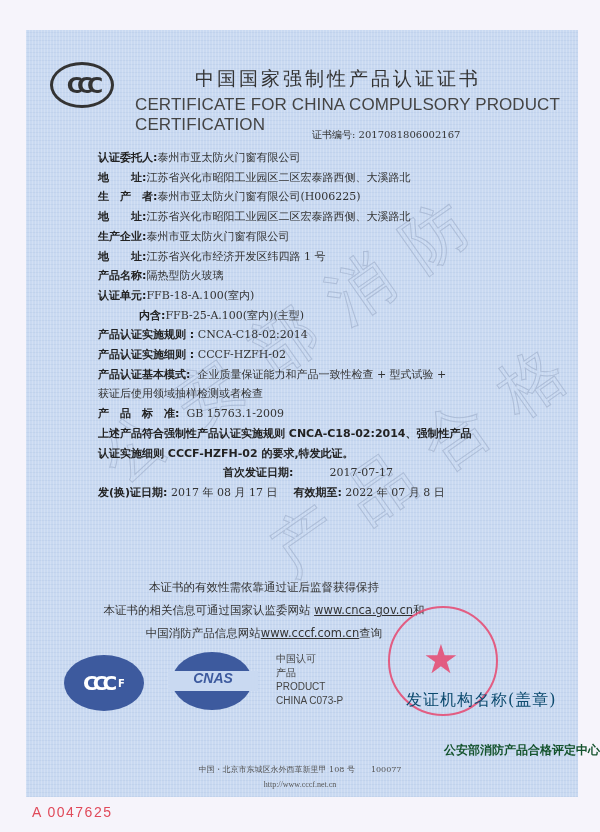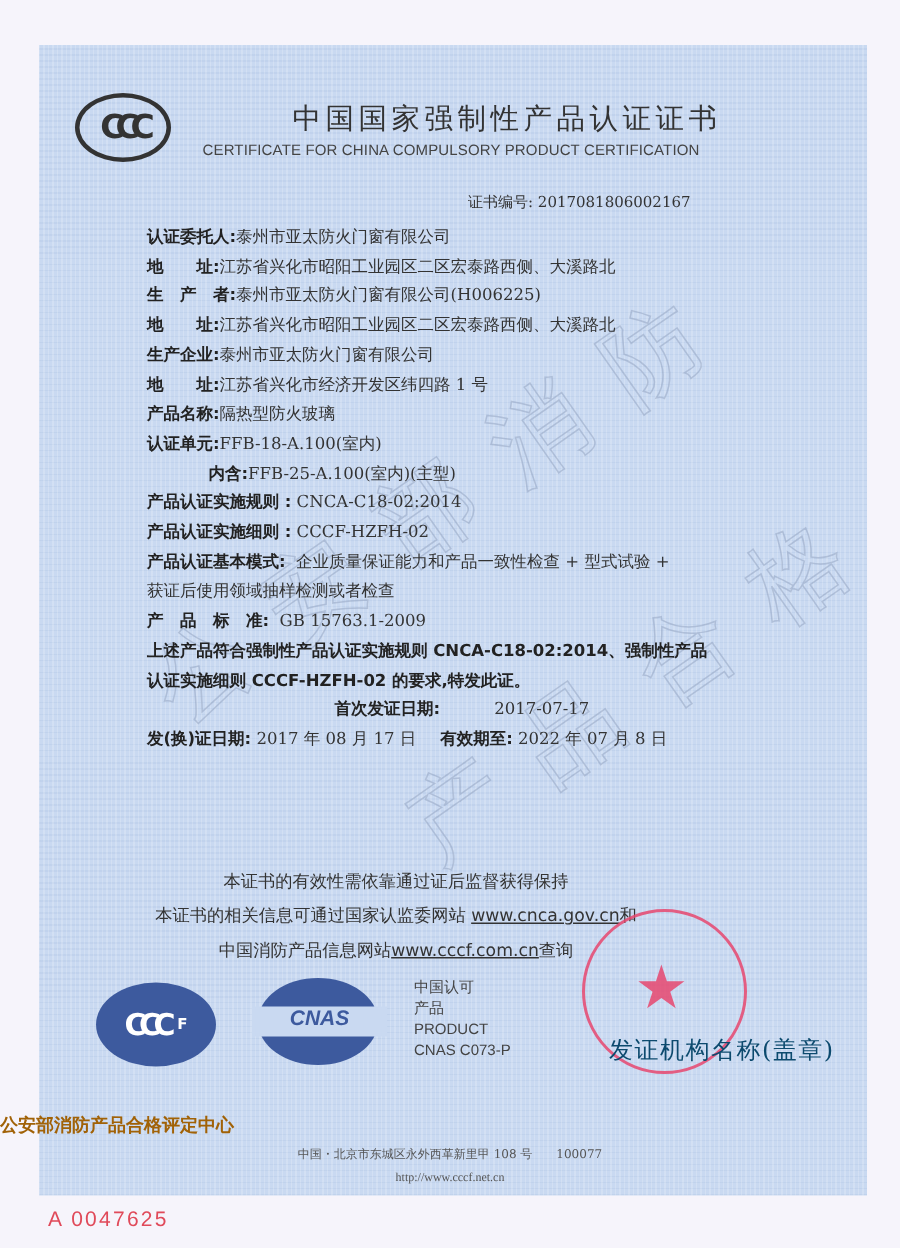--- a/index.html
+++ b/index.html
@@ -28,21 +28,21 @@
     display:flex; align-items:center; justify-content:center;
     font-family:"DejaVu Sans", sans-serif; font-weight:bold; font-size:22px;
     letter-spacing:-6px; color:#333;
   }
   .title-cn {
     position:absolute; left:195px; top:66px; font-family:"DejaVu Sans", sans-serif;
     font-size:19px; letter-spacing:3px; color:#333;
   }
   .title-en {
     position:absolute; left:135px; top:95px; font-family:"Liberation Sans", sans-serif;
-    font-size:10px; color:#444; letter-spacing:0.1px;text-align:right;
+    font-size:17px; color:#444; letter-spacing:0.1px;
   }
   .cert-no {
     position:absolute; left:312px; top:128px; font-size:10px; color:#333;
   }
   .fields { position:absolute; left:98px; top:148px; width:460px; font-size:11px; line-height:19.7px; }
   .row { display:flex; white-space:nowrap; }
   .lbl { font-weight:bold; color:#222; font-family:"DejaVu Sans", sans-serif; }
   .val { color:#333; }
   .indent { padding-left:41px; }
   .notice {
@@ -82,22 +82,22 @@
   }
   .seal .inner { position:absolute; left:10px; top:10px; right:10px; bottom:10px; border-radius:50%; }
   .seal .star {
     position:absolute; left:33px; top:28px; font-size:40px; color:rgba(230,70,110,0.85);
     font-family:"DejaVu Sans", sans-serif;
   }
   .seal-label {
     position:absolute; left:406px; top:690px; font-size:16px; color:#0c4a6e; letter-spacing:1px;
   }
   .issuer {
-    position:absolute; left:0; width:600px; top:742px; text-align:left;
-    font-family:"DejaVu Sans", sans-serif; font-weight:bold; font-size:12px; color:#a16207;
+    position:absolute; left:0; width:600px; top:742px; text-align:right;
+    font-family:"DejaVu Sans", sans-serif; font-weight:bold; font-size:12px; color:#14532d;
   }
   .addr {
     position:absolute; left:0; width:600px; top:764px; text-align:center;
     font-size:8px; color:#555;
   }
   .url {
     position:absolute; left:0; width:600px; top:780px; text-align:center;
     font-size:8px; color:#555; font-family:"Liberation Serif", serif;
   }
   .serial {
@@ -197,21 +197,21 @@
 </div>
 <div class="logo-cnas">
   <div class="ell"></div>
     <div class="band"></div>
   <div class="txt">CNAS</div>
 </div>
 <div class="cnas-info">
   <div>中国认可</div>
   <div>产品</div>
   <div>PRODUCT</div>
-  <div>CNAS C073-P</div>
+  <div>CHINA C073-P</div>
 </div>
 
 <div class="seal">
   <div class="inner"></div>
   <span class="star">★</span>
 </div>
 <div class="seal-label">发证机构名称(盖章)</div>
 
 <div class="issuer">公安部消防产品合格评定中心</div>
 <div class="addr">中国・北京市东城区永外西革新里甲 108 号　　100077</div>

